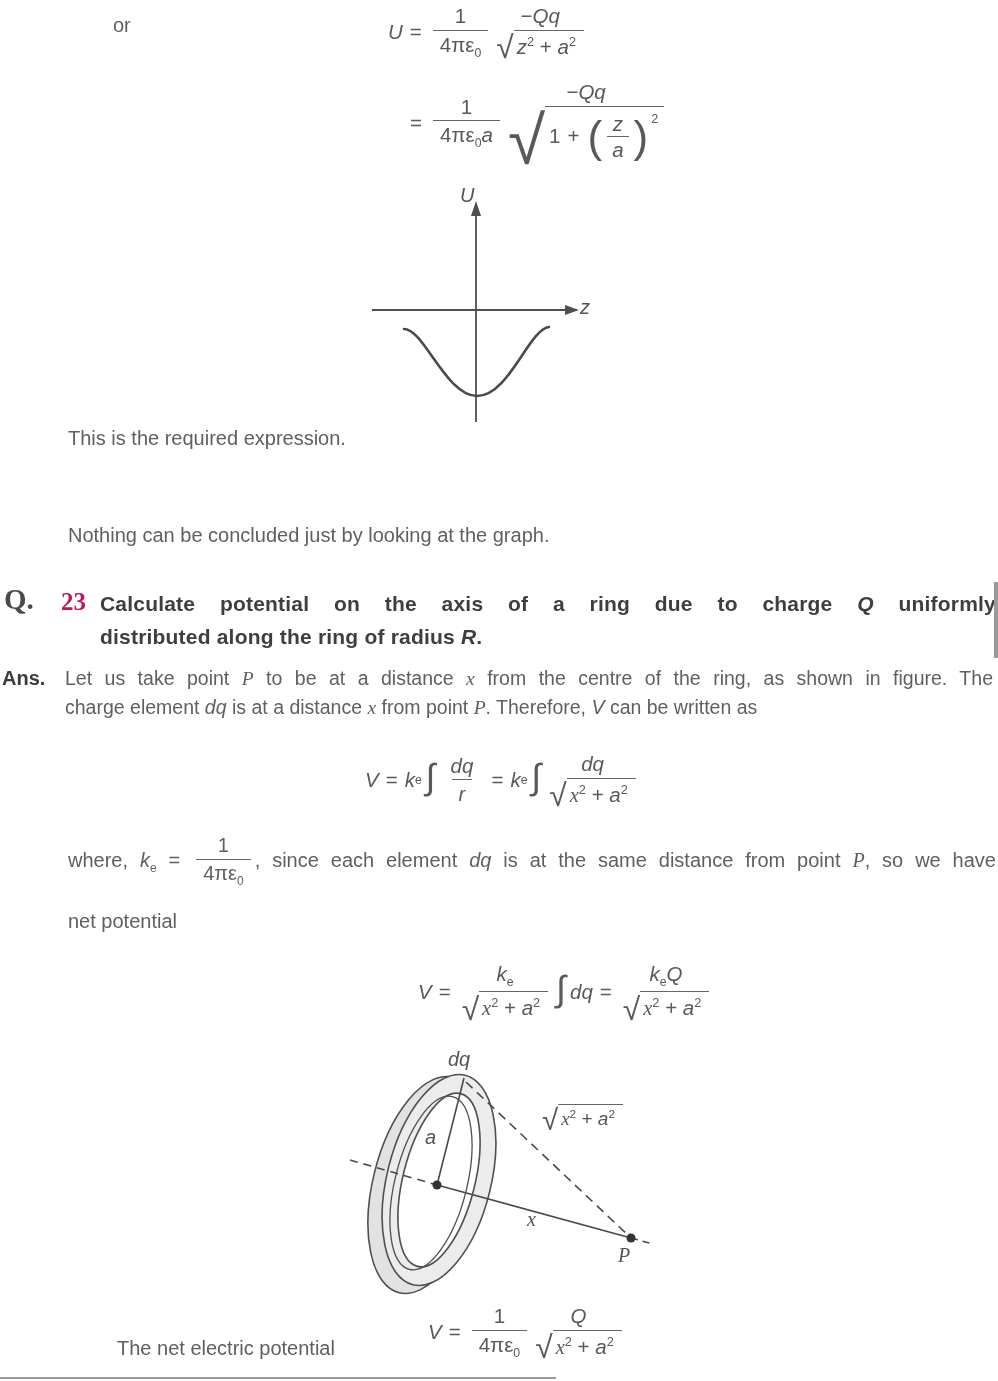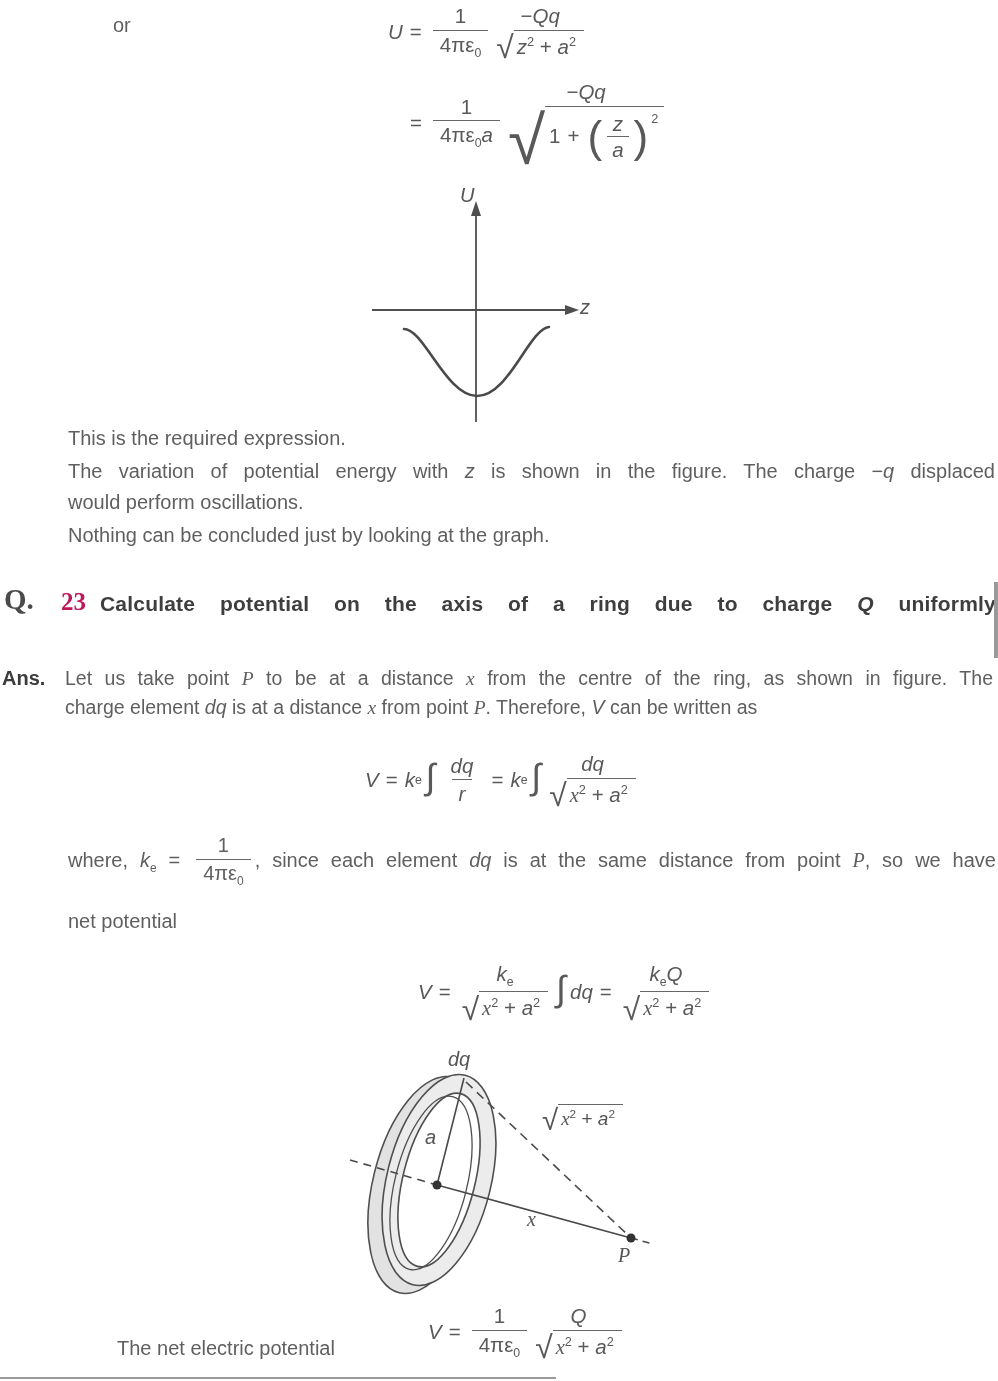--- a/index.html
+++ b/index.html
@@ -105,31 +105,28 @@
       <line x1="118" y1="28" x2="118" y2="236" stroke="#4f4f4f" stroke-width="1.8"></line>
       <polygon points="118,15 113,30 123,30" fill="#4f4f4f"></polygon>
       <line x1="14" y1="124" x2="208" y2="124" stroke="#4f4f4f" stroke-width="1.8"></line>
       <polygon points="221,124 207,119 207,129" fill="#4f4f4f"></polygon>
       <path d="M46,143 C66,143 88,210 119,210 C151,210 171,143 191,141" fill="none" stroke="#4a4a4a" stroke-width="2.6" stroke-linecap="round"></path>
     </svg>
   </div>
 
   <div class="abs txt" style="left:68px; top:423px;">This is the required expression.</div>
 
-  <div class="abs txt just" style="left:68px; top:456px; width:927px;">
-    <div class="jus jclip" style="height:31px;"><span>The variation of potential energy with </span><span class="vit">z</span><span> is shown in the figure. The charge −</span><span class="vit">q</span><span> displaced</span></div>
-    <div><span>would perform oscillations.</span></div>
-  </div>
 
   <div class="abs txt" style="left:68px; top:520px;">Nothing can be concluded just by looking at the graph.</div>
 
   <div class="abs qmark" style="left:4px; top:583px;">Q.</div>
   <div class="abs qnum" style="left:61px; top:588px;">23</div>
   <div class="abs qtext just" style="left:100px; top:587px; width:896px;">
     <div class="jus jclip" style="height:33px;"><span>Calculate potential on the axis of a ring due to charge </span><span class="vit">Q</span><span> uniformly</span></div>
+    <div><span>distributed along the ring of radius </span><span class="vit">R</span><span>.</span></div>
   </div>
 
   <div class="abs anslabel" style="left:2px; top:667px;">Ans.</div>
   <div class="abs anstext just" style="left:65px; top:664px; width:928px;">
     <div class="jus jclip" style="height:29px;"><span>Let us take point </span><span class="mx">P</span><span> to be at a distance </span><span class="mx">x</span><span> from the centre of the ring, as shown in figure. The</span></div>
     <div><span>charge element </span><span class="vit">dq</span><span> is at a distance </span><span class="mx">x</span><span> from point </span><span class="mx">P</span><span>. Therefore, </span><span class="vit">V</span><span> can be written as</span></div>
   </div>
 
   <div class="abs math" style="left:365px; top:750px;">
     <span class="v">V</span>

